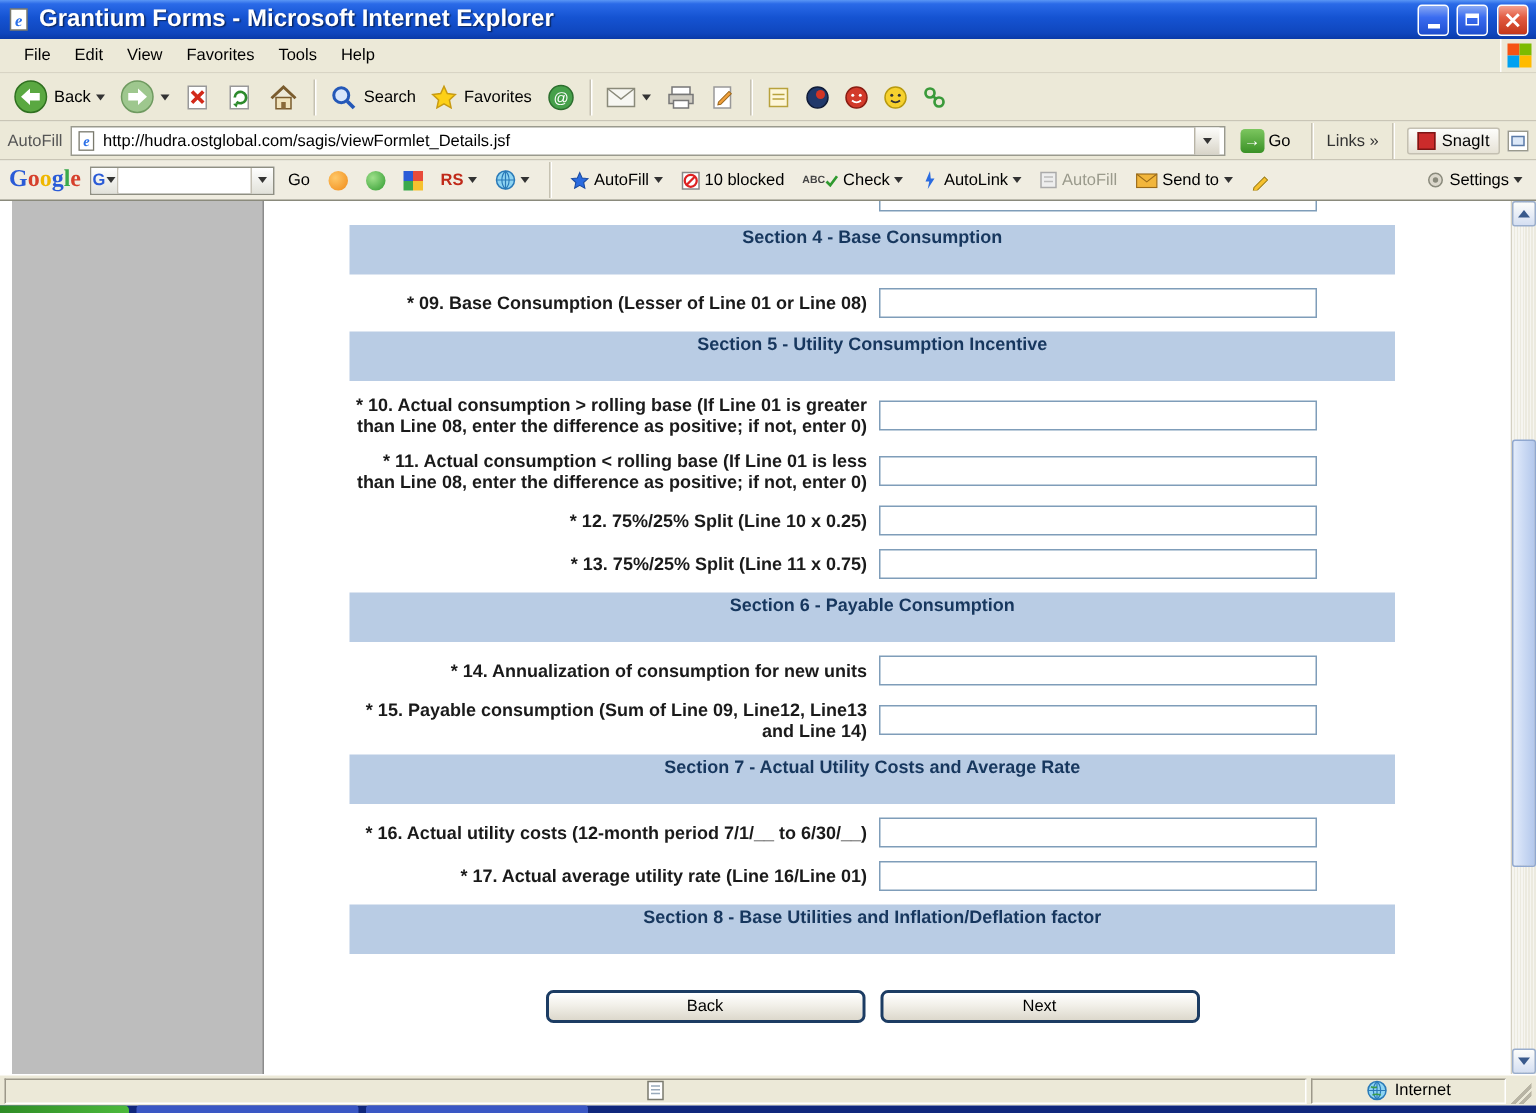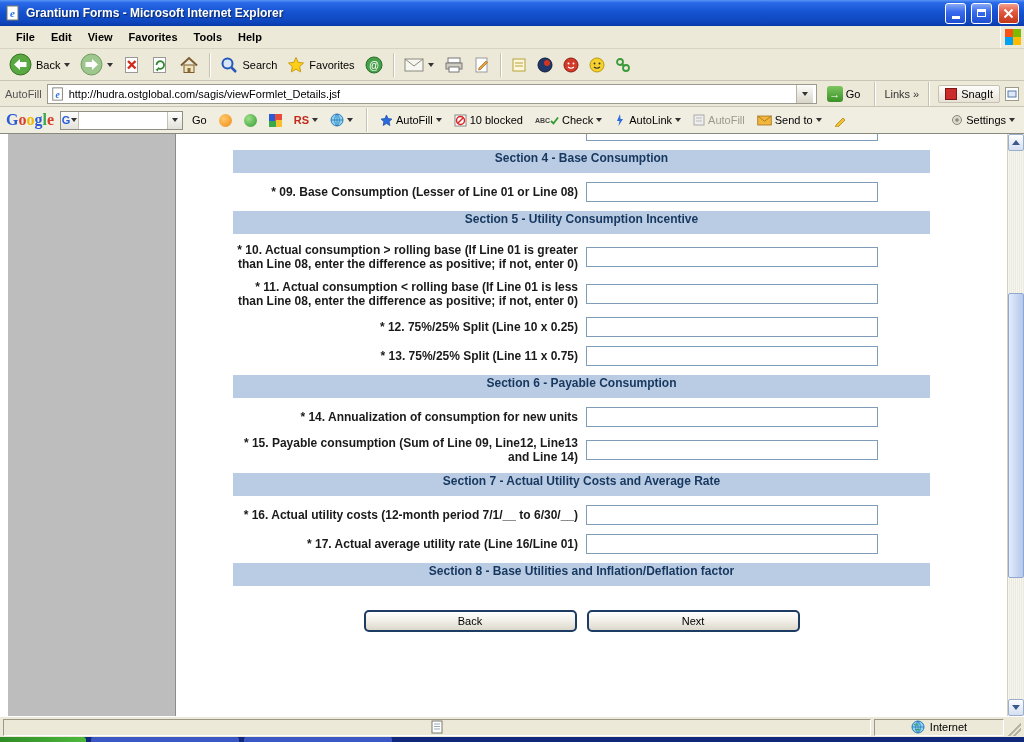--- a/index.html
+++ b/index.html
@@ -2,30 +2,30 @@
 <html><head>
 <meta charset="utf-8">
 <style>
   * { margin:0; padding:0; box-sizing:border-box; }
   html,body { width:1024px; height:742px; overflow:hidden; }
   body { font-family:"Liberation Sans","DejaVu Sans",sans-serif; font-size:11px; color:#000; background:#fff; }
   .window { width:1024px; height:742px; display:flex; flex-direction:column; }
 
   
   .titlebar { height:26px; flex:0 0 26px; background:linear-gradient(180deg,#5a96f5 0%,#2a6ae8 10%,#1553d2 45%,#0f46bd 85%,#0a3aa8 100%); display:flex; align-items:center; padding:0 5px; gap:5px; }
-  .title-text { flex:1; color:#fff; font-weight:bold; font-size:12px; text-shadow:1px 1px 1px rgba(0,0,0,.55); white-space:nowrap; overflow:hidden; }
+  .title-text { flex:1; color:#fff; font-weight:bold; font-size:16px; text-shadow:1px 1px 1px rgba(0,0,0,.55); white-space:nowrap; overflow:hidden; }
   .tb-btn { width:21px; height:21px; border-radius:3px; border:1px solid #fff; display:flex; align-items:center; justify-content:center; cursor:pointer; }
   .tb-min,.tb-max { background:linear-gradient(180deg,#89a9f4 0%,#3a6cf0 40%,#1e4ed0 100%); }
   .tb-close { background:linear-gradient(180deg,#f4a08e 0%,#e25c42 40%,#c3361a 100%); margin-left:1px; }
   .min-glyph { width:8px; height:3px; background:#fff; align-self:flex-end; margin:0 0 4px 0; }
   .max-glyph { width:9px; height:8px; border:1px solid #fff; border-top-width:3px; background:transparent; }
 
   
   .menubar { height:23px; flex:0 0 23px; background:#ece9d8; border-bottom:1px solid #d8d4c4; display:flex; align-items:center; padding-left:8px; }
-  .menu-item { padding:3px 8px; cursor:default;font-weight:bold; }
+  .menu-item { padding:3px 8px; cursor:default; }
   .win-logo { margin-left:auto; width:24px; height:22px; background:#ece9d8; border-left:1px solid #fff; display:flex; align-items:center; justify-content:center; }
   .flag { width:16px; height:16px; display:grid; grid-template-columns:8px 8px; grid-template-rows:8px 8px; }
   .flag span:nth-child(1){background:#f65314;} .flag span:nth-child(2){background:#7cbb00;}
   .flag span:nth-child(3){background:#00a1f1;} .flag span:nth-child(4){background:#ffbb00;}
 
   
   .toolbar { height:32px; flex:0 0 32px; background:#ece9d8; border-bottom:1px solid #c9c5b6; display:flex; align-items:center; gap:2px; padding:0 5px; }
   .tbtn { display:flex; align-items:center; gap:4px; padding:2px 4px; border-radius:2px; cursor:pointer; white-space:nowrap; }
   .tbtn .lbl { font-size:11px; }
   .caret { width:0; height:0; border-left:3px solid transparent; border-right:3px solid transparent; border-top:4px solid #333; display:inline-block; }
@@ -59,21 +59,21 @@
   .sqico { width:13px; height:13px; display:inline-block; }
   .gsettings { margin-left:auto; }
 
   
   .content { flex:1 1 auto; display:flex; background:#fff; min-height:0; }
   .left-white { flex:0 0 8px; background:#fff; }
   .left-panel { flex:0 0 168px; background:#bdbdbd; border-right:1px solid #8c8c8c; }
   .main { flex:1 1 auto; background:#fff; overflow:hidden; position:relative; }
   .form-wrap { margin-left:57px; width:697px; }
   .partial-input { display:block; margin-left:353px; margin-top:-13px; width:292px; height:20px; border:1px solid #7f9db9; background:#fff; }
-  .section-header { height:23px; line-height:17px; background:#b9cce4; color:#17375e; font-weight:bold; font-size:12px; text-align:center; margin-top:9px; }
+  .section-header { height:33px; line-height:17px; background:#b9cce4; color:#17375e; font-weight:bold; font-size:12px; text-align:center; margin-top:9px; }
   .form-row { display:flex; align-items:center; margin-top:9px; }
   .field-label { flex:0 0 353px; padding-right:8px; text-align:right; font-weight:bold; font-size:12px; line-height:14px; color:#1a1a1a; }
   .field-input { width:292px; height:20px; border:1px solid #7f9db9; background:#fff; font-size:12px; font-family:inherit; padding:0 2px; }
   .btn-row { display:flex; justify-content:center; gap:10px; }
   .btn-row.first { margin-top:24px; }
   .btn-row.second { margin-top:8px; }
   .xp-btn { width:214px; height:22px; border:2px solid #1c3c63; border-radius:5px; background:linear-gradient(180deg,#ffffff 0%,#f2f0e9 45%,#dcd8cc 100%); font-size:11px; font-family:"Liberation Sans",sans-serif; cursor:pointer; box-shadow:inset 0 1px 0 #fff; }
   .xp-btn.narrow { width:213px; }
 
   

